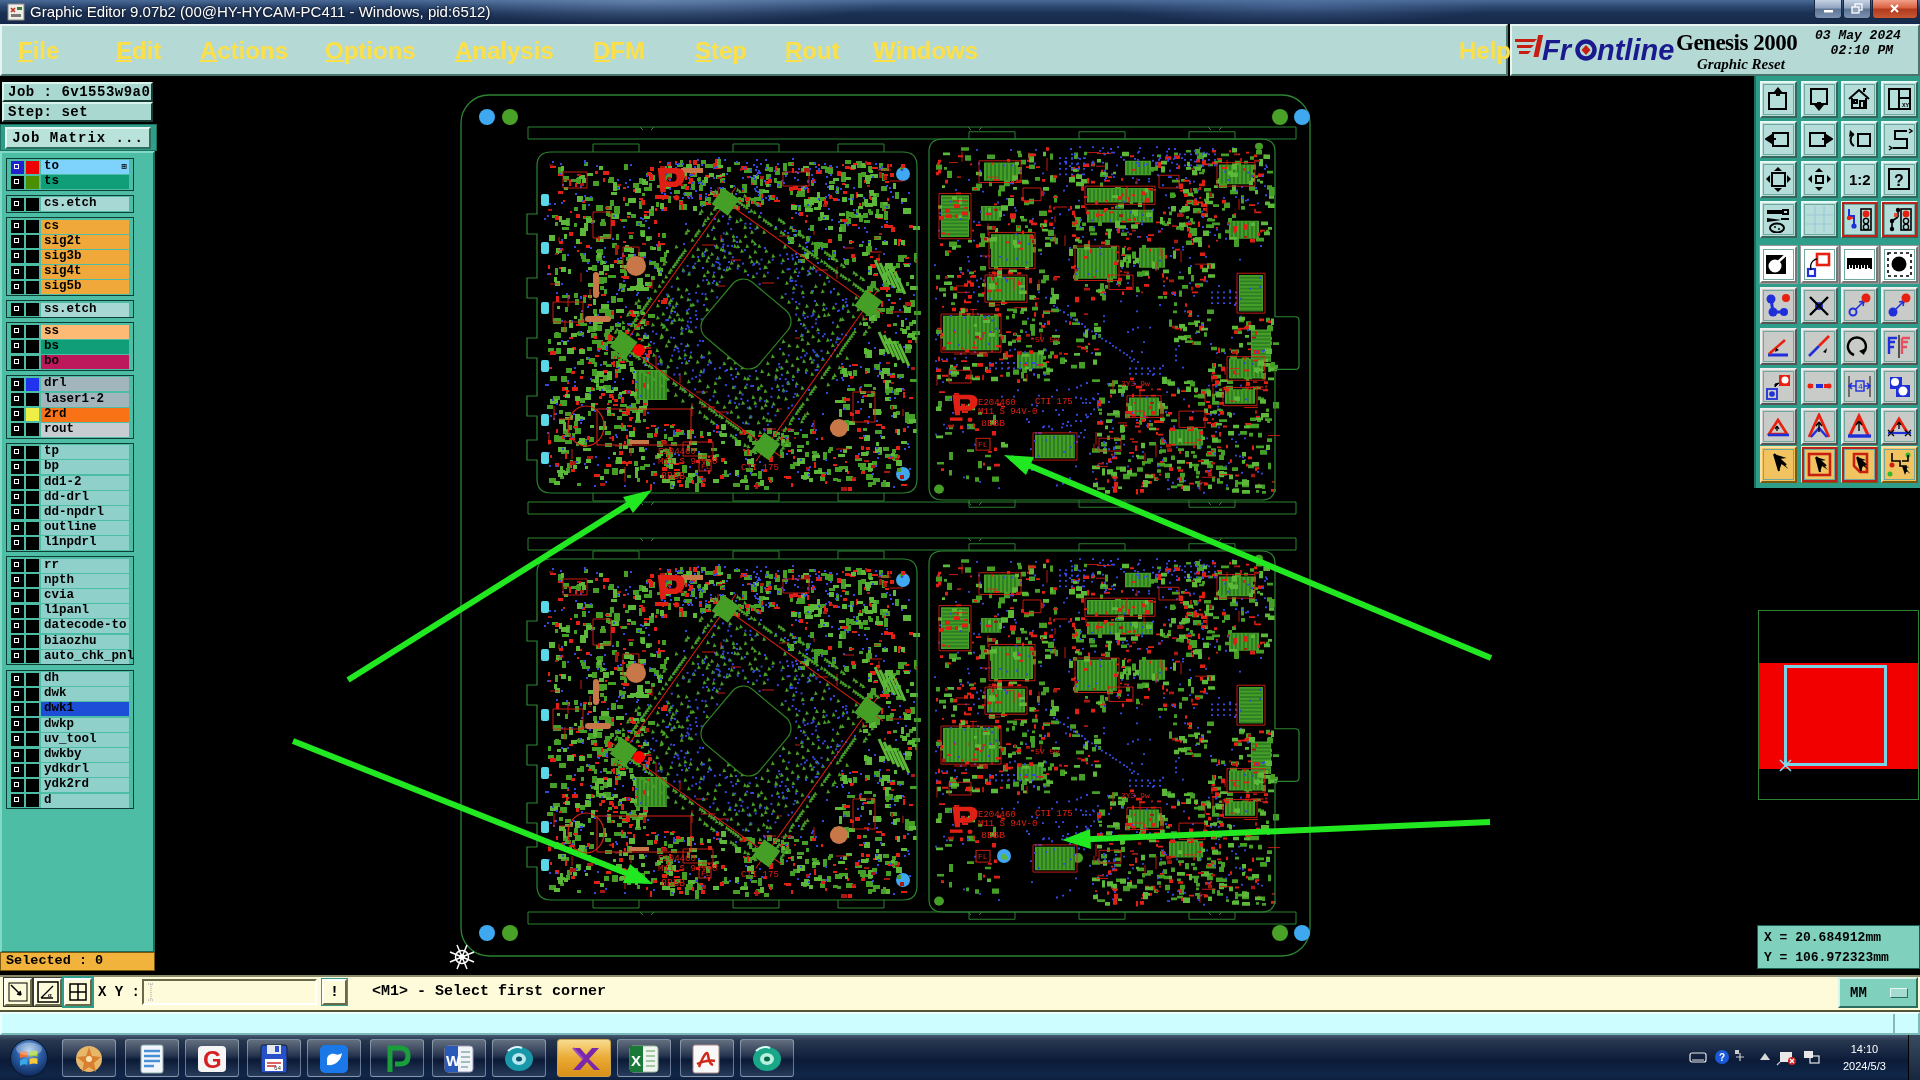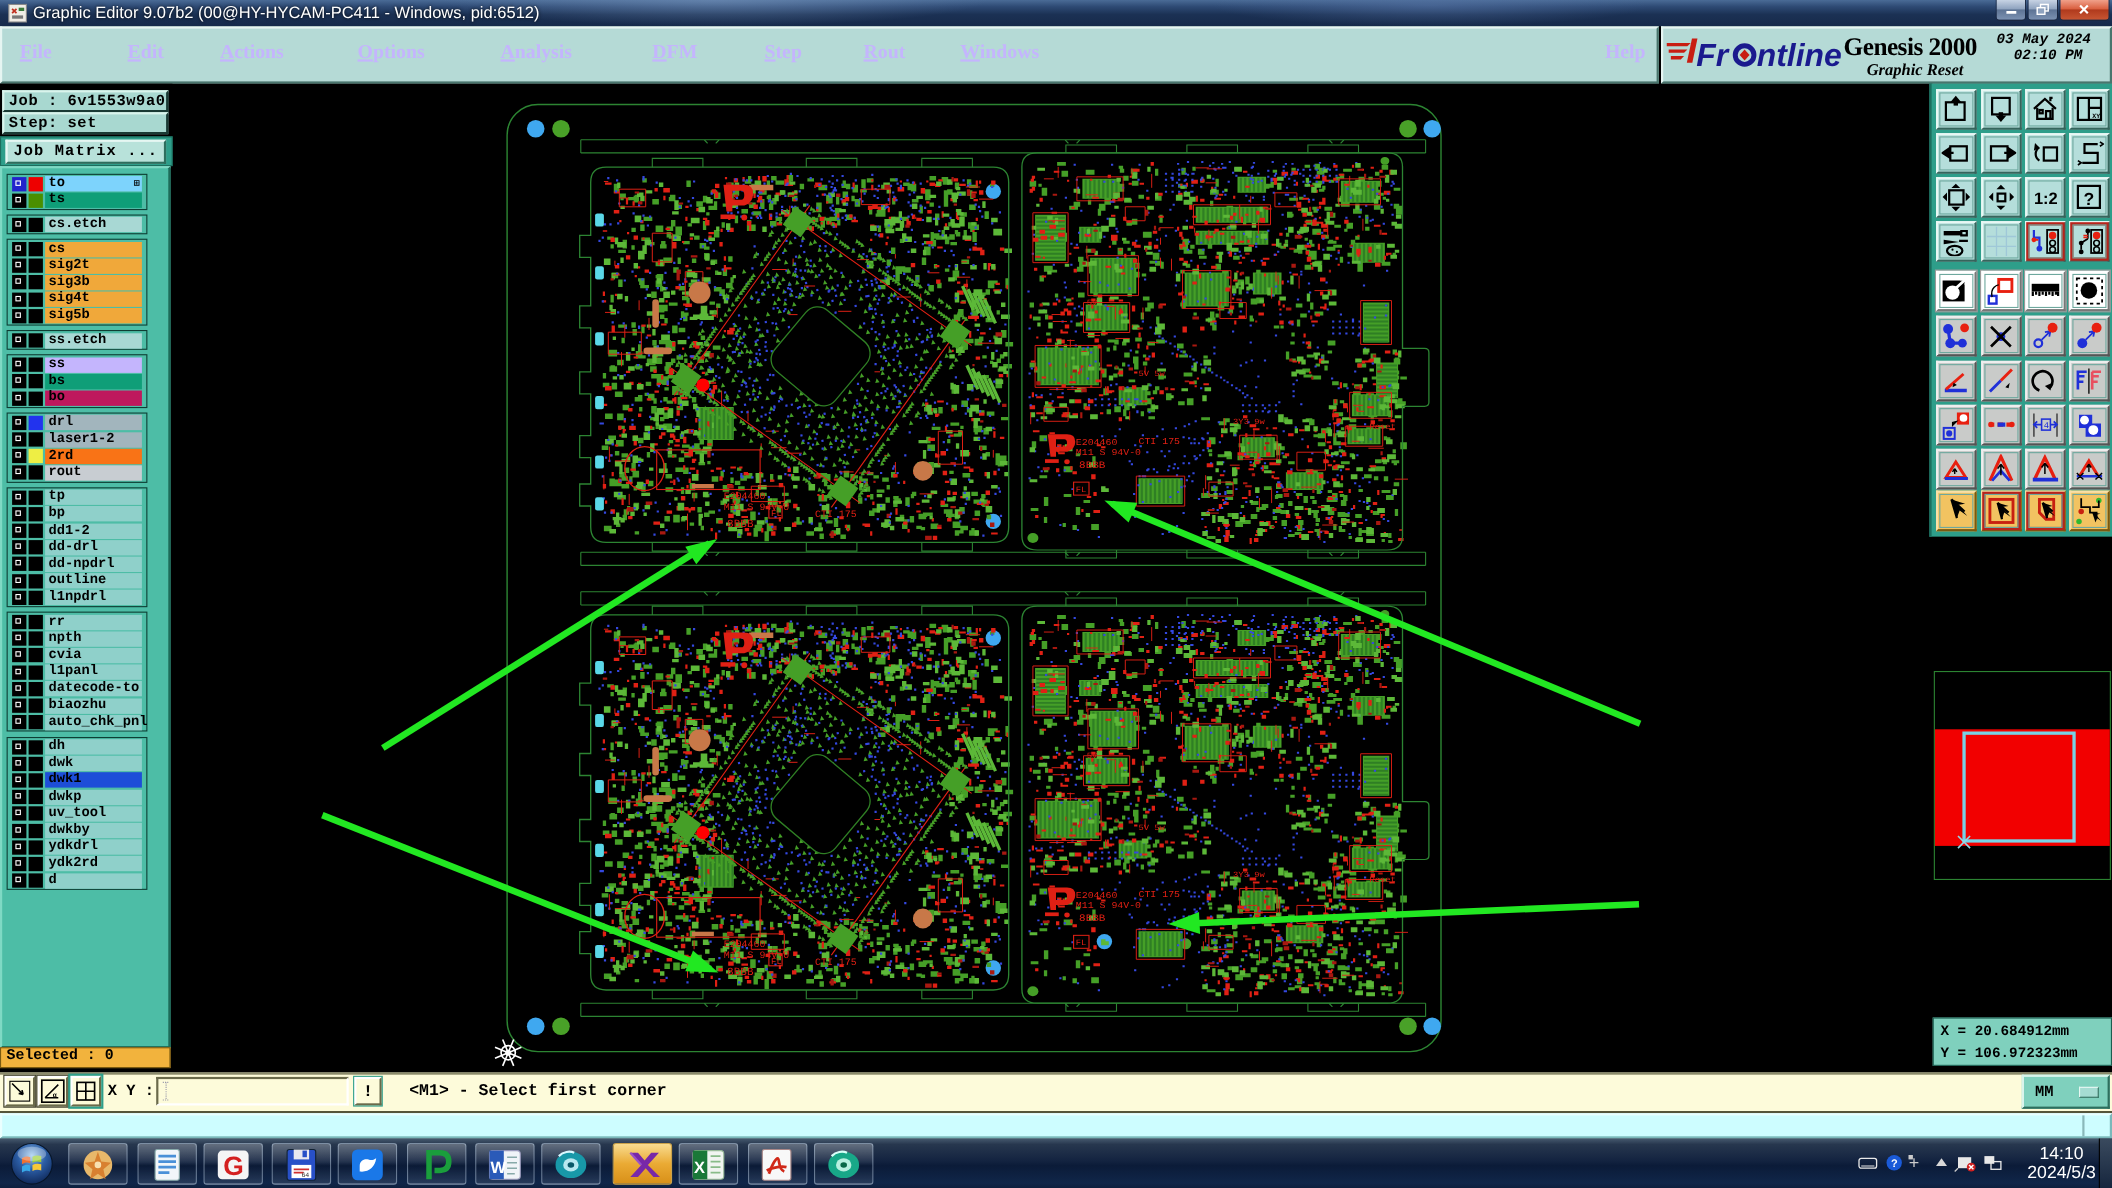--- a/index.html
+++ b/index.html
@@ -7,21 +7,21 @@
 #titlebar{left:0;top:0;width:1920px;height:24px;background:linear-gradient(180deg,#4a6b96 0%,#2e4a74 25%,#1b3154 55%,#16294a 100%);}
 #titlebar .blob1{left:400px;top:0;width:500px;height:24px;background:radial-gradient(ellipse at 50% 0%,rgba(120,150,190,.55),rgba(0,0,0,0) 70%)}
 #titlebar .blob2{left:1100px;top:0;width:400px;height:24px;background:radial-gradient(ellipse at 50% 20%,rgba(90,120,170,.5),rgba(0,0,0,0) 70%)}
 #titletext{left:30px;top:3px;color:#fff;font-size:15px;font-family:"Liberation Sans",sans-serif;text-shadow:0 0 3px #000}
 .winbtn{top:0;height:19px;border:1px solid #1a2740;border-top:none;border-radius:0 0 4px 4px;font-family:"Liberation Sans",sans-serif;color:#fff;text-align:center;font-size:12px;line-height:17px}
 #btnmin{left:1814px;width:28px;background:linear-gradient(180deg,#c7d3e4,#8fa3bf 45%,#5d7394 50%,#7c92b2)}
 #btnmax{left:1843px;width:28px;background:linear-gradient(180deg,#c7d3e4,#8fa3bf 45%,#5d7394 50%,#7c92b2)}
 #btncls{left:1872px;width:46px;background:linear-gradient(180deg,#f0a08a,#d95f3f 45%,#b03a1d 50%,#c85633)}
 
 #menubar{left:0;top:24px;width:1508px;height:52px;background:#b5dad6;border:2px solid;border-color:#e6f5f2 #49756d #49756d #e6f5f2}
-.mitem{top:37px;font-family:Liberation Serif, serif;font-weight:bold;font-size:18px;color:#c4b5fd}
+.mitem{top:37px;font-family:Liberation Sans, sans-serif;font-weight:bold;font-size:24px;color:#fde047}
 .mitem u{text-decoration-thickness:1.5px}
 #logopanel{left:1510px;top:24px;width:410px;height:52px;background:#b5dad6;border:2px solid;border-color:#e6f5f2 #49756d #49756d #e6f5f2}
 #frlogo{left:1515px;top:31px}
 #genesis{left:1676px;top:30px;font-family:"Liberation Serif",serif;font-weight:bold;font-size:23px;letter-spacing:-0.5px;color:#000}
 #gedit{left:1697px;top:56px;font-family:"Liberation Serif",serif;font-weight:bold;font-style:italic;font-size:15px;color:#000}
 #gdate{left:1815px;top:28px;font-size:13px;font-weight:bold;font-style:italic;line-height:15px;white-space:pre}
 
 #leftpanel{left:0;top:76px;width:157px;height:899px;background:#000}
 .tealbox{left:2px;width:151px;height:20px;background:#a8d8d0;border:2px solid;border-color:#d9f4ec #1a3a34 #1a3a34 #d9f4ec;color:#000;font-weight:bold;font-size:14px;line-height:16px;padding-left:4px;white-space:pre;letter-spacing:0.5px}
 #jmstrip{left:0;top:124px;width:157px;height:27px;background:#2e9e8a;border:1px solid #1c6e5e}
@@ -44,21 +44,21 @@
 #msg{left:372px;top:983px;font-weight:bold;font-size:15px;color:#000}
 #mmdrop{left:1838px;top:977px;width:80px;height:31px;background:#7fd0bd;border:2px solid;border-color:#d9f4ec #2e6e5e #2e6e5e #d9f4ec}
 #mmdrop b{position:absolute;left:10px;top:6px;font-size:14px}
 #mmdrop span{position:absolute;right:8px;top:9px;width:18px;height:10px;background:#a5dcd2;border:1.5px solid;border-color:#e6f7f2 #2e6e5e #2e6e5e #e6f7f2}
 
 #cyanbar{left:0;top:1012px;width:1920px;height:23px;background:#cdfdff;border:2px solid;border-color:#eaffff #7ab8ba #7ab8ba #eaffff}
 
 #taskbar{left:0;top:1035px;width:1920px;height:45px;background:linear-gradient(180deg,#46596e 0%,#27374e 12%,#132340 45%,#0b1b38 55%,#102649 90%,#0d1f3e 100%)}
 .tkicon{top:1039px;width:54px;height:38px;border-radius:3px}
 .tkin{position:absolute;left:9px;top:3px;width:34px;height:32px}
-#clock{left:1843px;top:1041px;color:#fff;font-family:"Liberation Sans",sans-serif;font-size:16px;text-align:center;line-height:17px}
+#clock{left:1843px;top:1041px;color:#fff;font-family:"Liberation Sans",sans-serif;font-size:11px;text-align:center;line-height:17px}
 #showdesk{left:1908px;top:1035px;width:12px;height:45px;background:linear-gradient(180deg,#3a4a5e,#16263e);border-left:1px solid #000}
 
 #toolbar{left:1754px;top:76px;width:166px;height:412px;background:#2e9e8a;border-left:2px solid #1c6e5e}
 .tb{position:absolute;width:37px;height:37px;border:2px solid;border-color:#e8f8f4 #35655c #35655c #e8f8f4;background:#b5dedb}
 .tb::before{content:"";position:absolute;left:1px;top:1px;right:1px;bottom:1px;border:1px solid #6ea89e}
 .tb .ic{position:absolute;left:3px;top:3px;width:27px;height:27px}
 .tbw{background:#fff;border-color:#fff #777 #777 #fff;outline:1px solid #999}
 .tbg{background:#c9cbc9;border-color:#eee #555 #555 #eee}
 .tbo{background:#f2c361;border-color:#f8e0a8 #7a5a10 #7a5a10 #f8e0a8}
 .tbr{outline:3px solid #b8241c;outline-offset:-4px}
@@ -223,21 +223,21 @@
         <span class="sw" style=""></span>
         <span class="lname" style="background:#a8d8d4">ss.etch</span>
       </div>
 </div>
 <div class="lgroup abs" style="top:169.3px;height:48.6px">
 <div class="lrow" style="top:1.0px">
         <span class="cb" style="">
           <i></i>
         </span>
         <span class="sw" style=""></span>
-        <span class="lname" style="background:#c4b5fd">ss</span>
+        <span class="lname" style="background:#fdba74">ss</span>
       </div>
 <div class="lrow" style="top:16.2px">
         <span class="cb" style="">
           <i></i>
         </span>
         <span class="sw" style=""></span>
         <span class="lname" style="background:#0f9e78">bs</span>
       </div>
 <div class="lrow" style="top:31.4px">
         <span class="cb" style="">

